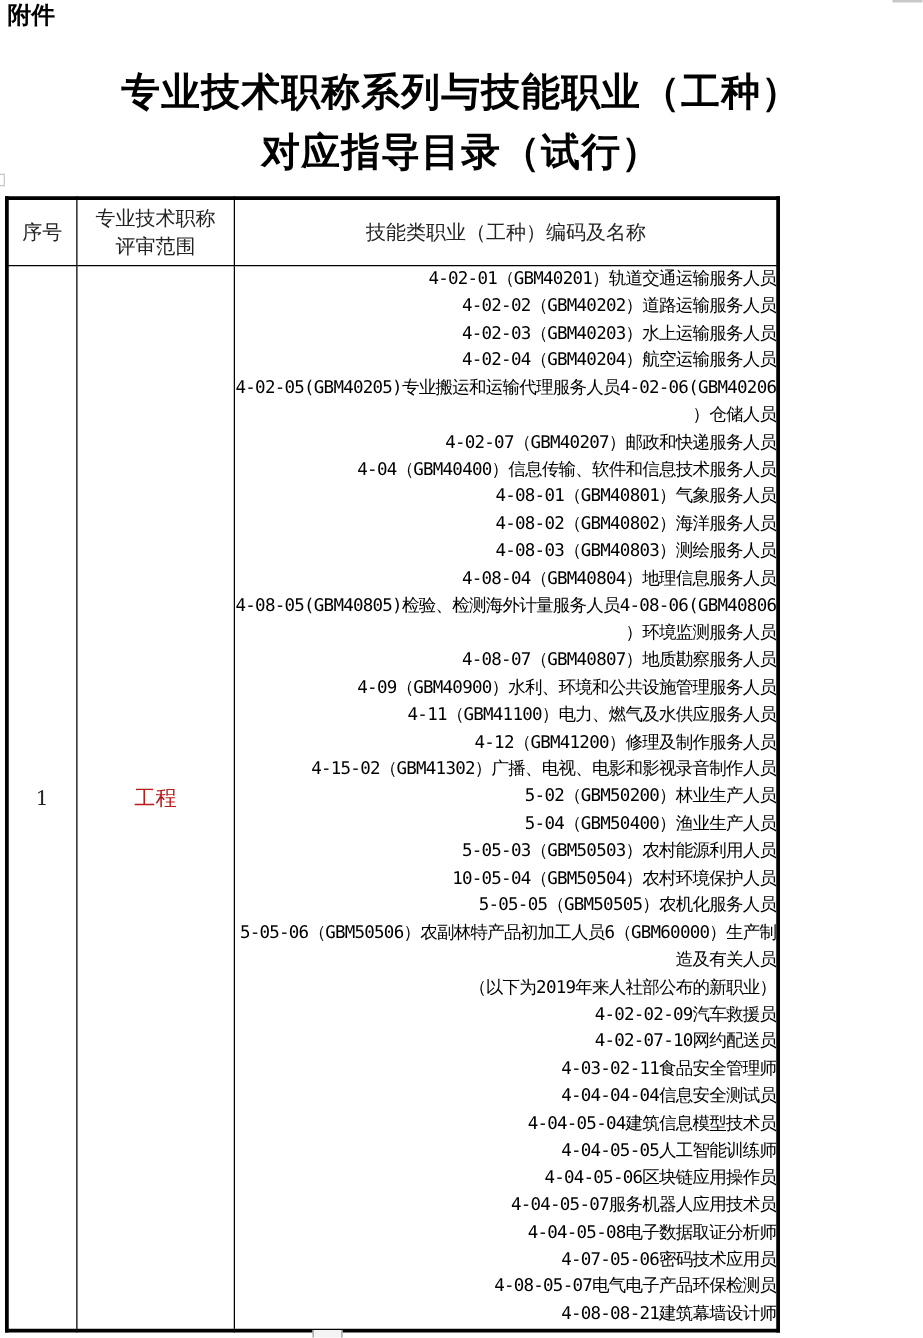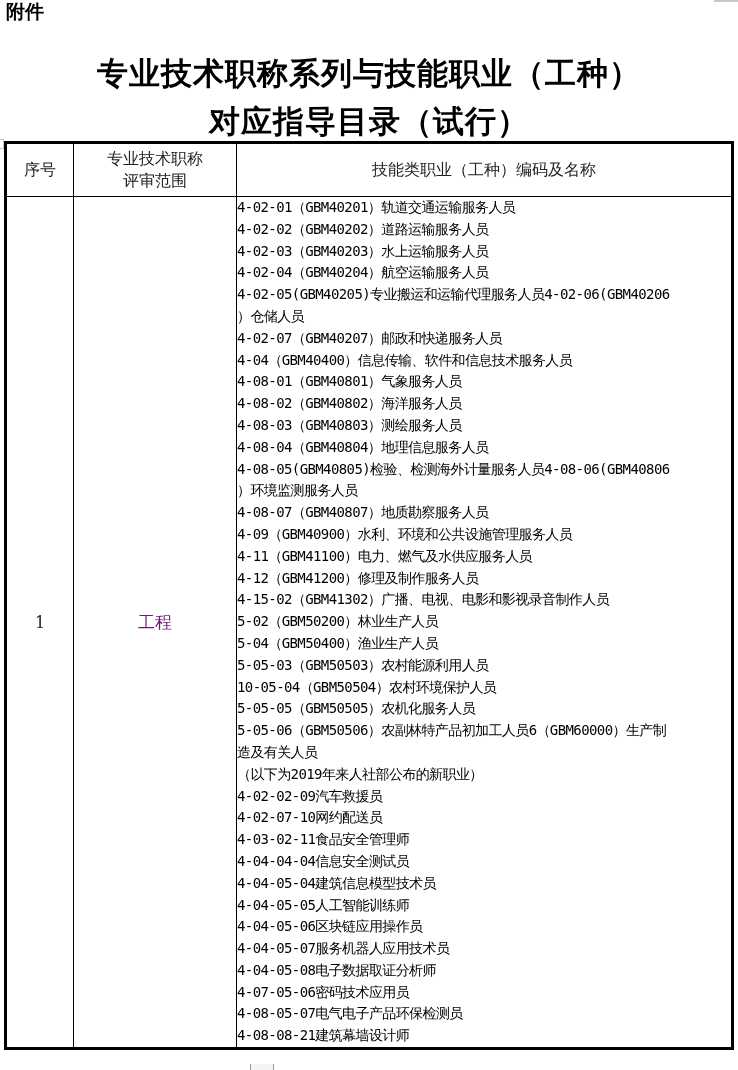--- a/index.html
+++ b/index.html
@@ -17,38 +17,38 @@
       border: 1px solid #c8c8c8; border-left: none;
     }
     .title {
       position: absolute; left: 0; width: 738px; text-align: center;
       font-family: Liberation Serif, serif; font-weight: bold; font-size: 31px;
       letter-spacing: 1px;
     }
     .title.l1 { top: 53px; }
     .title.l2 { top: 101px; }
     table.catalog {
-      position: absolute; left: 4px; top: 141px;
-      width: 730px; border-collapse: collapse;
+      position: absolute; left: 4px; top: 157px;
+      width: 620px; border-collapse: collapse;
       border: 3px solid #000;
       font-family: "DejaVu Serif", serif;
     }
     table.catalog th, table.catalog td {
       border: 1px solid #000; padding: 0; vertical-align: middle;
     }
     table.catalog th {
       font-weight: normal; font-size: 16px; color: #222; height: 52px;
       font-family: "DejaVu Sans", sans-serif;
     }
     th.col-seq { width: 66px; vertical-align: top; padding-top: 4px; }
     th.col-scope { width: 162px; line-height: 22px; margin-top: 32px; }
     th.col-occ { text-align: center; padding-top: 10px; }
     td.seq { text-align: center; font-size: 16px; padding-left: 30px; color: #222; }
-    td.scope { text-align: center; font-size: 17px; color: #701a75; font-family: "DejaVu Sans", sans-serif; }
-    td.occ { vertical-align: top; }
+    td.scope { text-align: center; font-size: 17px; color: #b91c1c; font-family: "DejaVu Sans", sans-serif; }
+    td.occ { vertical-align: top; text-align: right; }
     .occ-list { margin: 0; padding: 0; list-style: none; }
     .occ-list li {
       font-family: "DejaVu Sans Mono", "Liberation Mono", monospace;
       font-size: 14px; line-height: 21.8px; white-space: nowrap; overflow: hidden;
       letter-spacing: -0.6px; padding-left: 0px;
     }
     .bottom-tab {
       position: absolute; left: 250px; top: 1064px; width: 22px; height: 6px;
       border-left: 1px solid #999; border-right: 1px solid #999; background: #f4f4f4;
     }

